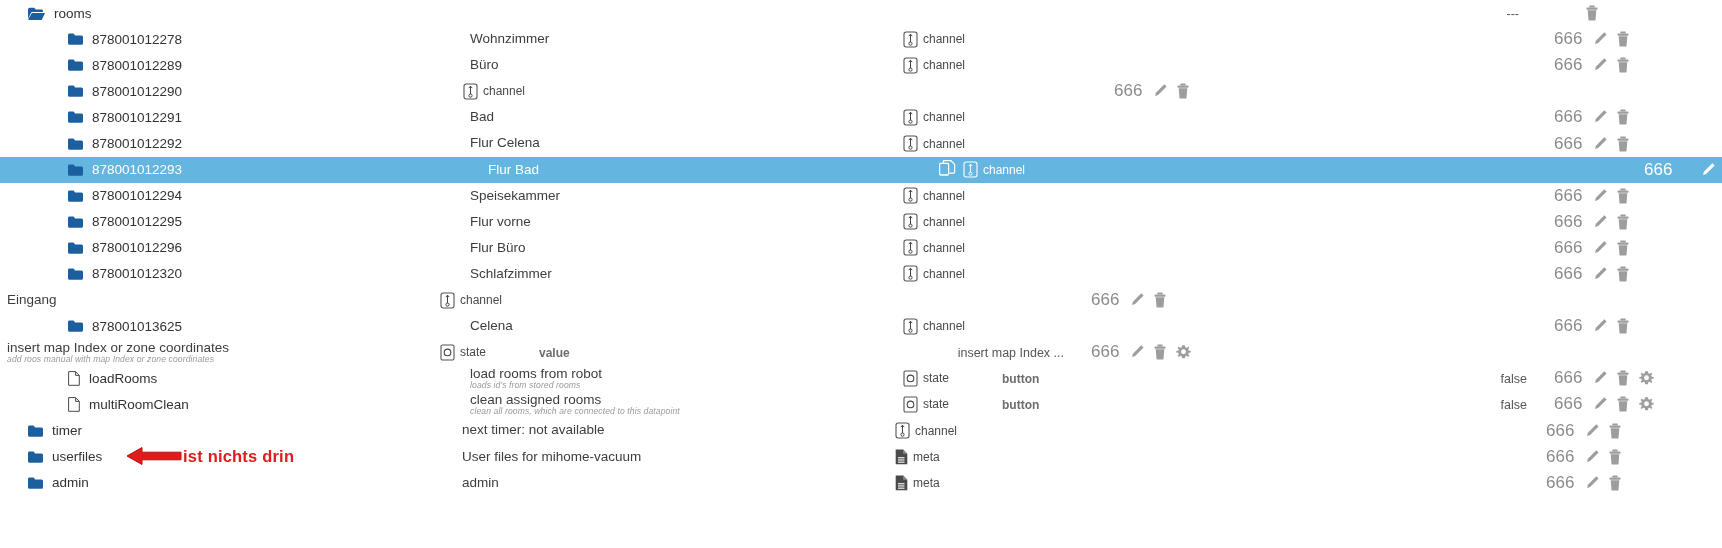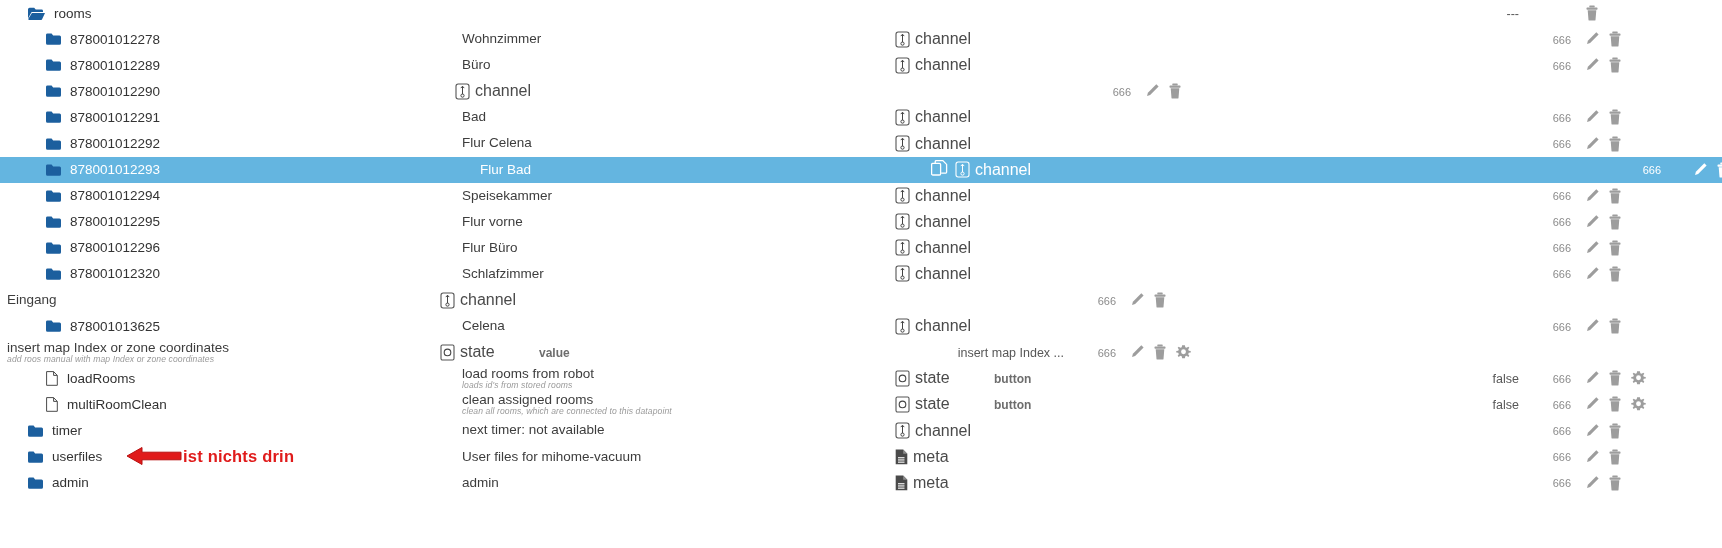--- a/index.html
+++ b/index.html
@@ -36,21 +36,21 @@
   }
   .c-id .lbl{
     margin-left:9px;
     color:#333;
     font-size:13.5px;
   }
   .row.selected .c-id .lbl{color:#fff;}
 
   
   .ind-0{padding-left:28px;}
-  .ind-1{padding-left:46px;}
+  .ind-1{padding-left:60px;margin-left:8px;}
 
   
   .c-name{
     width:440px;flex:0 0 440px;
     box-sizing:border-box;
     padding-left:7px;
     overflow:hidden;white-space:nowrap;
     line-height:1.05;
   }
   .name-txt{font-size:13.5px;color:#3d3d3d;display:block;}
@@ -64,21 +64,21 @@
   }
   .row.has-sub{height:26.1px;}
   .row.has-sub .c-name{line-height:1.02;}
 
   
   .c-type{
     width:80px;flex:0 0 80px;
     display:flex;align-items:center;gap:5px;
     box-sizing:border-box;
   }
-  .type-txt{font-size:16px;color:#4a4a4a;}
+  .type-txt{font-size:12px;color:#4a4a4a;}
 
   
   .c-role{
     width:385px;flex:0 0 385px;
     box-sizing:border-box;padding-left:19px;
   }
   .role-txt{font-size:12px;color:#6d6d6d;font-weight:bold;}
 
   
   .c-val{
@@ -87,21 +87,21 @@
     text-align:right;padding-right:6px;
     overflow:hidden;white-space:nowrap;
   }
   .val-txt{font-size:12.5px;color:#575757;}
 
   
   .c-perm{
     width:48px;flex:0 0 48px;
     text-align:right;box-sizing:border-box;padding-right:2px;
   }
-  .perm-txt{font-size:11px;color:#8b8b8b;margin-left:21px;}
+  .perm-txt{font-size:17px;color:#8b8b8b;margin-left:21px;}
 
   
   .c-act{
     width:auto;flex:1 1 auto;
     display:flex;align-items:center;
     justify-content:flex-start;
     gap:8px;
     padding-left:12px;
     box-sizing:border-box;
   }

